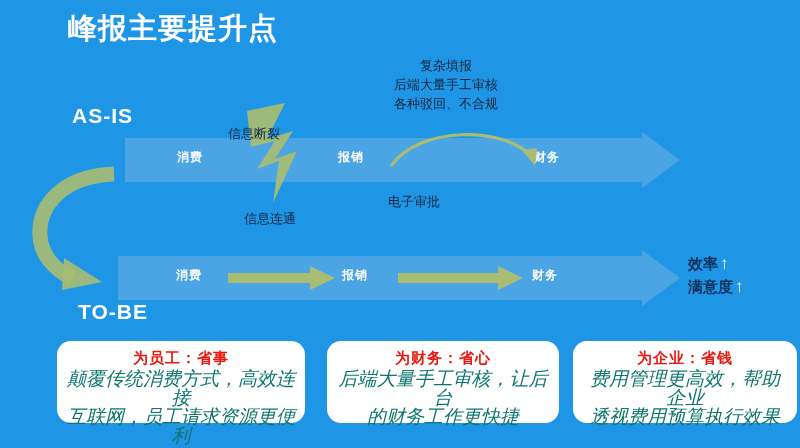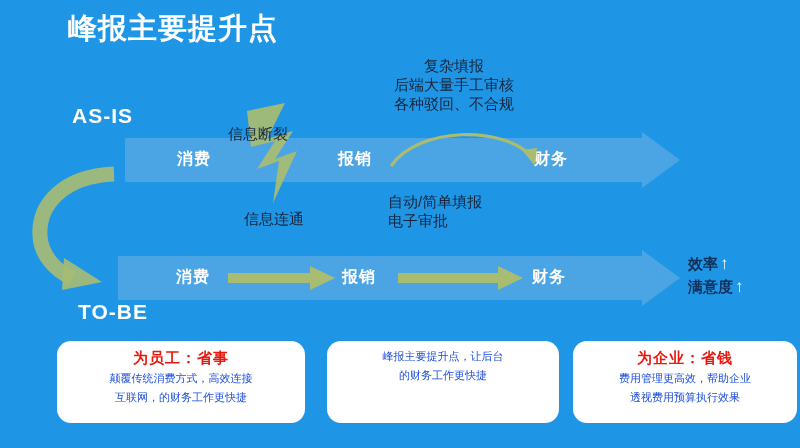--- a/index.html
+++ b/index.html
@@ -70,21 +70,21 @@
   .band-asis { left: 125px; top: 138px; width: 555px; }
   .band-asis .band-body { width: 517px; }
   .band-asis .band-head { left: 517px; }
   .band-tobe { left: 118px; top: 256px; width: 562px; }
   .band-tobe .band-body { width: 524px; }
   .band-tobe .band-head { left: 524px; }
 
   .band-step {
     position: absolute;
     top: 11px;
-    font-size: 16px;
+    font-size: 12px;
     font-weight: 700;
     color: #ffffff;
     white-space: nowrap;
     letter-spacing: 1px;
   }
 
   
   .result-block {
     position: absolute;
     white-space: nowrap;
@@ -103,23 +103,24 @@
   }
   .trend-down { color: #10305c; }
   .trend-up   { color: #ffffff; }
   .result-asis { left: 688px; top: 134px; }
   .result-tobe { left: 688px; top: 252px; }
 
   
   .note {
     position: absolute;
     color: #16253d;
-    font-size: 15px;
+    font-size: 13px;
     line-height: 19px;
     white-space: nowrap;
+    font-family: Liberation Serif, serif;
   }
   .note-break     { left: 228px; top: 88px; margin-top: 36px; }
   .note-complex   { left: 394px; top: 56px; text-align: center; }
   .note-connect   { left: 244px; top: 209px; }
   .note-simple    { left: 388px; top: 192px; }
 
   
   .bolt {
     position: absolute;
     left: 245px;
@@ -165,23 +166,24 @@
   .card-3 { left: 573px; width: 224px; }
   .card-title {
     color: #e8190f;
     font-size: 15px;
     font-weight: 700;
     line-height: 22px;
     letter-spacing: 1px;
     white-space: nowrap;
   }
   .card-body {
-    color: #1d4ed8;
-    font-size: 11px;
+    color: #0f766e;
+    font-size: 19px;
     line-height: 19px;
+    font-style: italic;
   }
 </style>
 </head>
 <body>
 
 <div id="slide">
 
   <div class="slide-title">峰报主要提升点</div>
 
   <div class="stage-label stage-asis">AS-IS</div>
@@ -237,35 +239,35 @@
     <div class="result-line">
       <span>效率</span><span class="trend trend-up">↑</span>
     </div>
     <div class="result-line">
       <span>满意度</span><span class="trend trend-up">↑</span>
     </div>
   </div>
 
   <div class="note note-connect">信息连通</div>
   <div class="note note-simple">
-    <div>自动/简单填报</div>
     <div>电子审批</div>
   </div>
 
   <div class="card card-1">
     <div class="card-title">为员工：省事</div>
     <div class="card-body">
       <div>颠覆传统消费方式，高效连接</div>
-      <div>互联网，的财务工作更快捷</div>
+      <div>互联网，员工请求资源更便利</div>
     </div>
   </div>
 
   <div class="card card-2">
+    <div class="card-title">为财务：省心</div>
     <div class="card-body">
-      <div>峰报主要提升点，让后台</div>
+      <div>后端大量手工审核，让后台</div>
       <div>的财务工作更快捷</div>
     </div>
   </div>
 
   <div class="card card-3">
     <div class="card-title">为企业：省钱</div>
     <div class="card-body">
       <div>费用管理更高效，帮助企业</div>
       <div>透视费用预算执行效果</div>
     </div>

